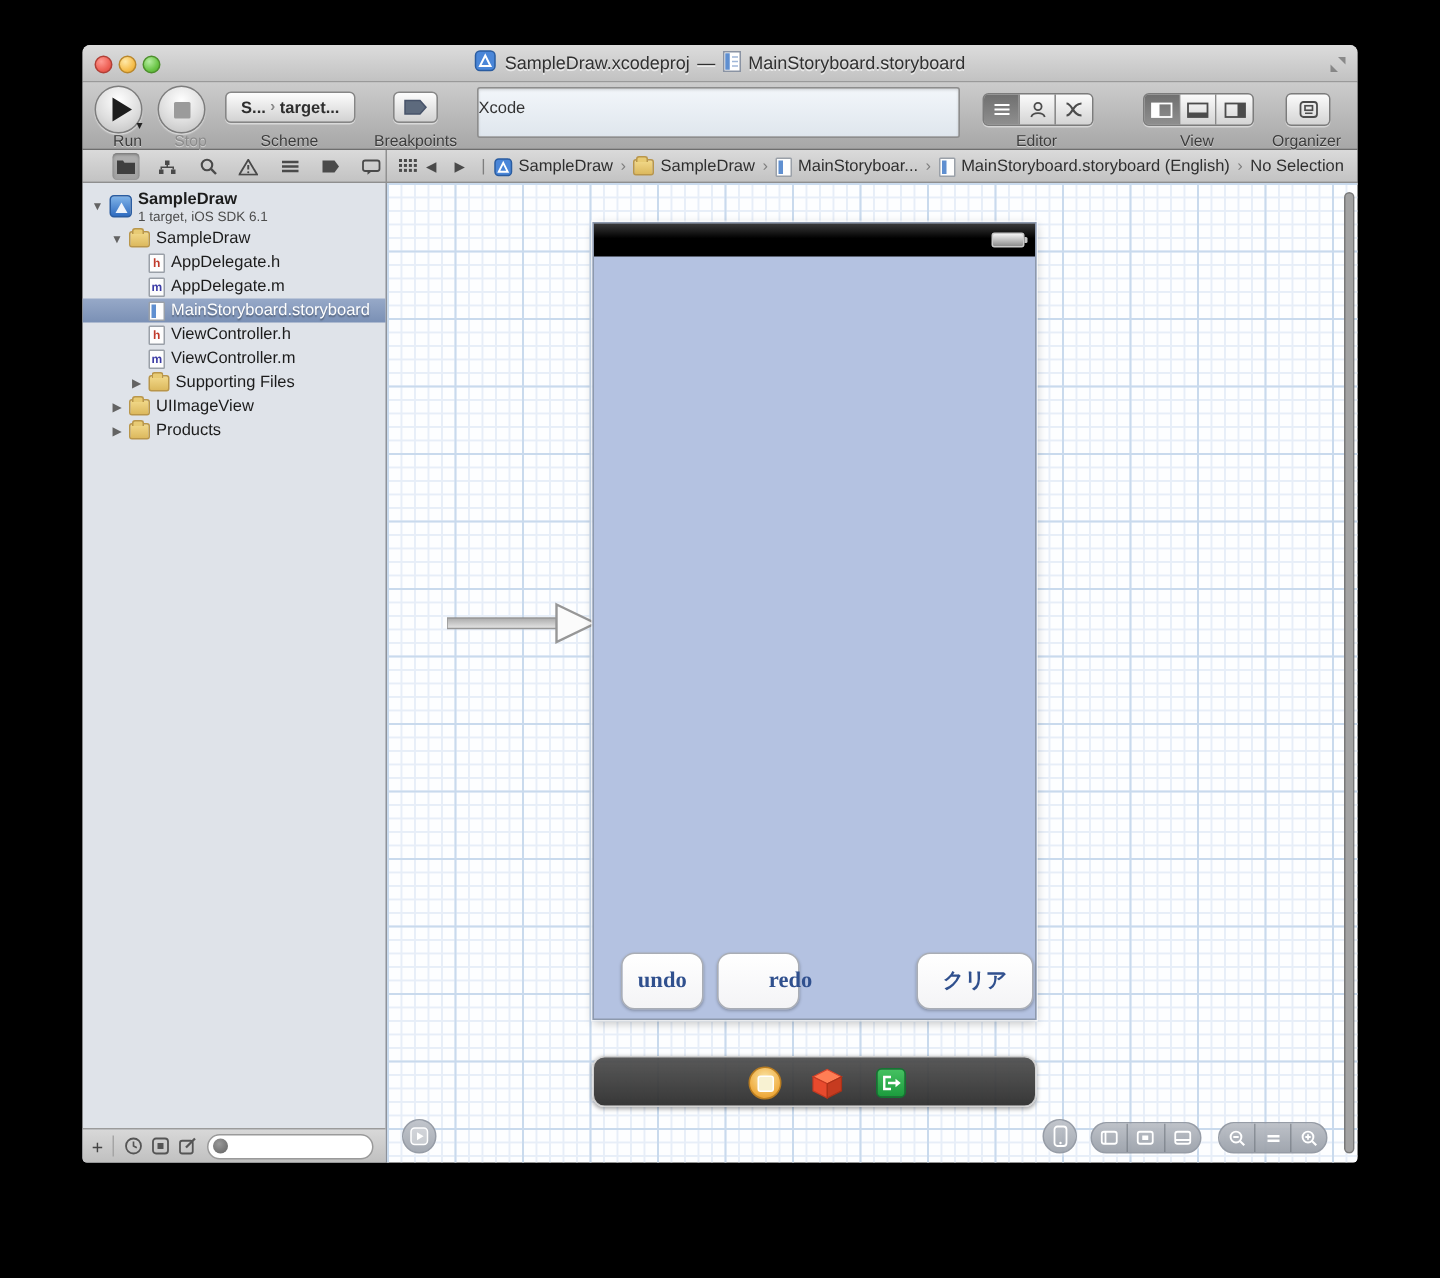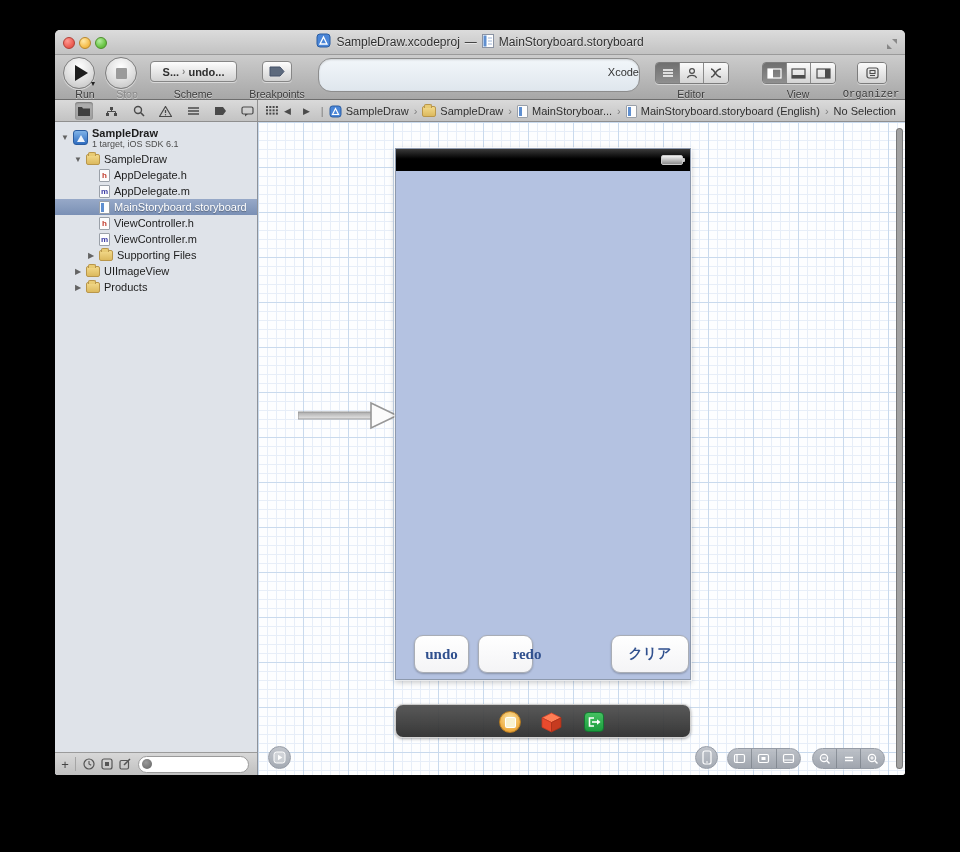--- a/index.html
+++ b/index.html
@@ -32,23 +32,23 @@
                 box-shadow:0 1px 1px rgba(255,255,255,.6); display:flex; align-items:center; justify-content:center; }
   .play-tri { width:0; height:0; border-left:13px solid #1d1d1d; border-top:8px solid transparent; border-bottom:8px solid transparent; margin-left:4px;}
   .stop-sq { width:11px; height:11px; background:#9b9b9b; border-radius:1px; }
   .run-caret { position:absolute; left:36px; top:24px; font-size:8px; color:#222; }
   .pill-btn { position:absolute; top:6px; height:21px; border-radius:4px; border:1px solid #868686;
               background:linear-gradient(#fdfdfd,#d2d2d2); box-shadow:0 1px 0 rgba(255,255,255,.5);
               display:flex; align-items:center; justify-content:center; font-size:11px; color:#2e2e2e; }
   .scheme-btn { left:95px; width:87px; gap:3px; font-weight:bold; }
   .scheme-sep { color:#888; font-size:10px; }
   .bp-btn { left:207px; width:30px; }
-  .activity { position:absolute; left:263px; top:3px; width:322px; height:34px; border-radius:13px;
+  .activity { position:absolute; left:263px; top:3px; width:322px; height:34px; border-radius:2px;
               border:1px solid #8d8d8d; background:linear-gradient(#f2f6fa,#dfe6ed);
-              box-shadow:inset 0 1px 2px rgba(0,0,0,.15); text-align:right; }
+              box-shadow:inset 0 1px 2px rgba(0,0,0,.15); text-align:left; }
   .activity span { font-size:11px; color:#333; position:relative; top:3px; }
   .seg { position:absolute; top:7px; height:22px; display:flex; border:1px solid #7c7c7c; border-radius:4px; overflow:hidden;
          box-shadow:0 1px 0 rgba(255,255,255,.45); }
   .seg .s { width:24px; height:100%; display:flex; align-items:center; justify-content:center;
             background:linear-gradient(#fbfbfb,#d4d4d4); border-right:1px solid #8a8a8a; }
   .seg .s:last-child { border-right:none; }
   .seg .s.on { background:linear-gradient(#6f6f6f,#8f8f8f); }
 
   
   .navrow { position:absolute; left:0; top:70px; width:100%; height:22px;
@@ -204,21 +204,21 @@
     <div class="tb-label" style="left:10px;width:40px;">Run</div>
 
     <div class="circle-btn" style="left:50px;">
       <span class="stop-sq"></span>
     </div>
     <div class="tb-label dim" style="left:52px;width:40px;">Stop</div>
 
     <div class="pill-btn scheme-btn">
       <span>S...</span>
       <span class="scheme-sep">›</span>
-      <span>undo...</span>
+      <span>target...</span>
     </div>
     <div class="tb-label" style="left:108px;width:60px;">Scheme</div>
 
     <div class="pill-btn bp-btn">
       <svg width="16" height="11">
           <polygon points="1,1 11,1 15,5.5 11,10 1,10" fill="#5d6a7d" stroke="#47536a"></polygon>
         </svg>
     </div>
     <div class="tb-label" style="left:182px;width:80px;">Breakpoints</div>
 
@@ -273,21 +273,21 @@
 
     <div class="seg" style="left:802px;">
       <div class="s" style="width:28px;">
         <svg width="13" height="12">
             <rect x="1" y="1" width="11" height="10" rx="2" fill="none" stroke="#4c4c4c" stroke-width="1.2"></rect>
             <rect x="4" y="3.5" width="5" height="3" fill="none" stroke="#4c4c4c" stroke-width="1.1"></rect>
             <line x1="4" y1="8.5" x2="9" y2="8.5" stroke="#4c4c4c" stroke-width="1.1"></line>
           </svg>
       </div>
     </div>
-    <div class="tb-label" style="left:781px;width:70px;font-family:Liberation Mono, monospace;">Organizer</div>
+    <div class="tb-label" style="left:781px;width:70px;">Organizer</div>
   </div>
 
   <div class="navrow">
     <div class="nav-icons">
       <span class="nav-tile on">
         <svg width="14" height="11">
             <path d="M1 3 L1 10 L13 10 L13 2.5 L6 2.5 L5 1 L1 1 Z" fill="#3f3f3f"></path>
           </svg>
       </span>
       <span class="nav-tile">

